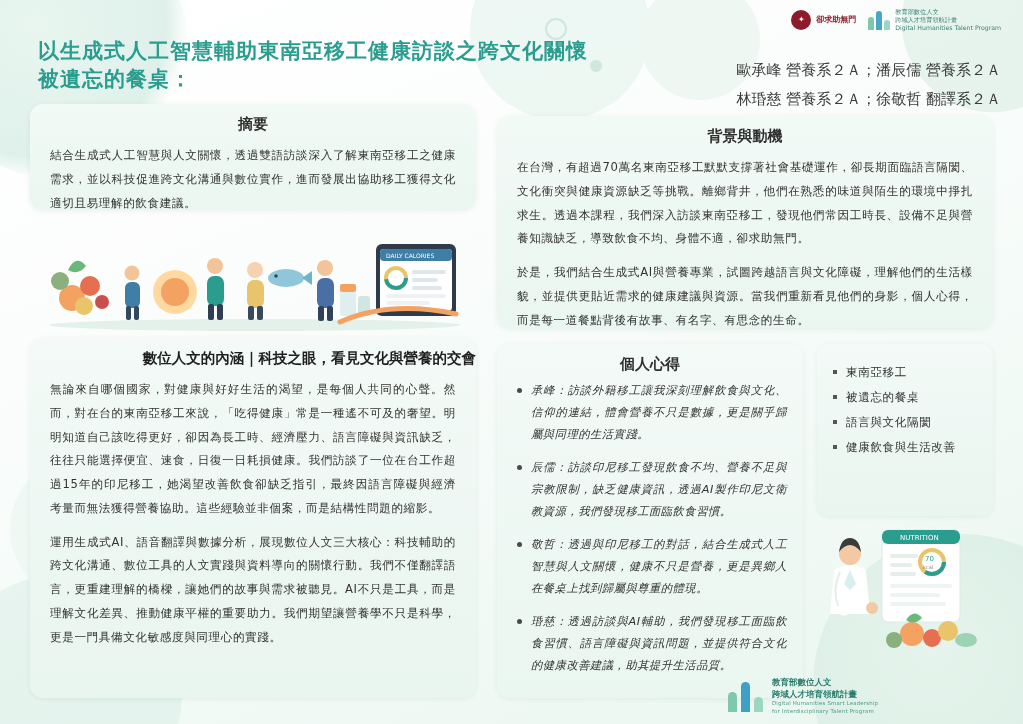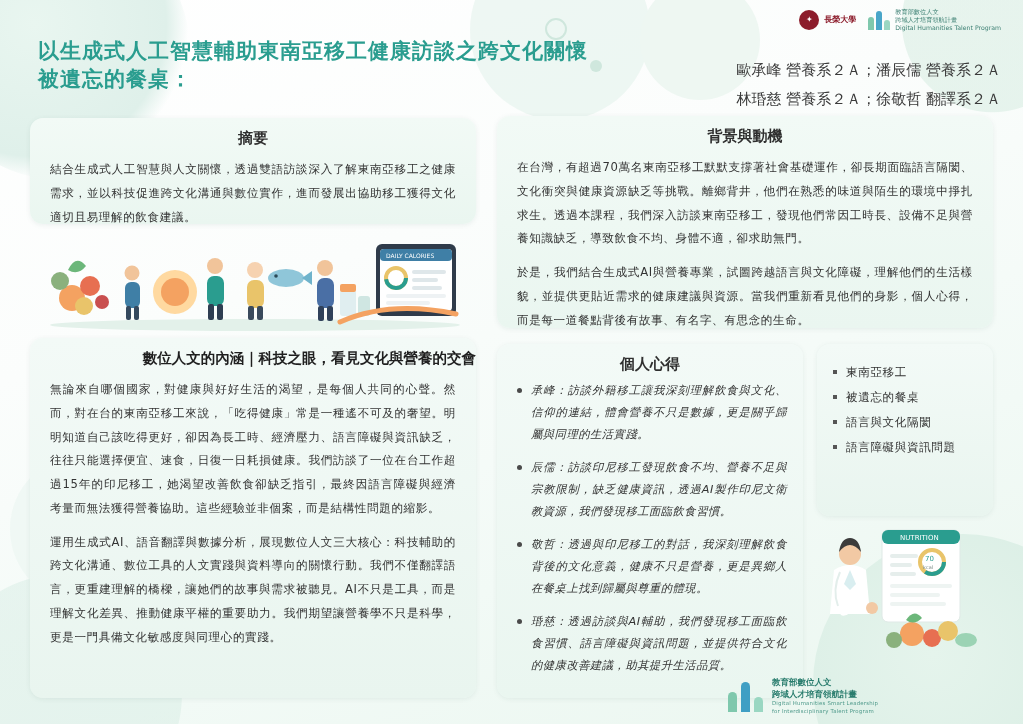--- a/index.html
+++ b/index.html
@@ -43,21 +43,21 @@
   .logo-b-mark { width:22px; height:20px; position:relative; }
   .logo-b-mark i { position:absolute; bottom:0; width:6px; border-radius:3px 3px 0 0; display:block; }
   .logo-b-txt { font-size:6.2px; color:#3b7f72; line-height:1.25; }
 
   
   .card { position:absolute; border-radius:13px; background:rgba(255,255,255,0.82); box-shadow:0 1px 5px rgba(80,120,105,0.10); }
   .card-h { text-align:center; font-weight:bold; font-size:15px; color:#2f2f2f; padding-top:11px; }
   .card-h.left { text-align:right; padding-left:18px; font-size:14.5px; color:#1f1f1f; }
   .card-body { padding:10px 20px 14px 20px; font-size:11.6px; line-height:2.05; color:#333; letter-spacing:0.6px; text-align:justify; }
 
-  #abstract-card { left:30px; top:118px; width:446px; height:106px; background:linear-gradient(180deg,#f2faf6 0%, #eaf6f0 100%); }
+  #abstract-card { left:30px; top:104px; width:446px; height:106px; background:linear-gradient(180deg,#f2faf6 0%, #eaf6f0 100%); }
   #background-card { left:497px; top:116px; width:496px; height:212px; background:linear-gradient(180deg,#f2faf6 0%, #eaf6f0 100%); }
   #digital-card { left:30px; top:338px; width:446px; height:360px; background:linear-gradient(180deg,#f3faf7 0%, #e9f5ef 100%); }
   #insights-card { left:497px; top:344px; width:306px; height:354px; background:linear-gradient(180deg,#f3faf7 0%, #eaf6f0 100%); }
   #keywords-card { left:817px; top:344px; width:176px; height:172px; background:linear-gradient(180deg,#f3faf7 0%, #e9f5ef 100%); }
 
   .bullets { list-style:none; margin:0; padding:6px 16px 0 20px;font-style:italic; }
   .bullets li { font-size:11.3px; line-height:1.95; color:#333; letter-spacing:0.5px; position:relative; padding-left:14px; margin-bottom:11px; text-align:justify; }
   .bullets li::before { content:""; position:absolute; left:0; top:8px; width:5px; height:5px; border-radius:50%; background:#4a4a4a; }
 
   .kw { list-style:none; margin:0; padding:16px 10px 0 16px; }
@@ -91,21 +91,21 @@
 
   <div class="header">
     <div class="title-wrap">
       <div class="title-line title-2">以生成式人工智慧輔助東南亞移工健康訪談之跨文化關懷</div>
       <div class="title-line title-1">被遺忘的餐桌：</div>
     </div>
 
     <div class="logos">
       <div class="logo-a">
         <span class="logo-circle">✦</span>
-        <span class="logo-a-txt">長榮大學</span>
+        <span class="logo-a-txt">卻求助無門</span>
       </div>
       <div class="logo-b">
         <span class="logo-b-mark">
           <i style="left:0;height:13px;background:#7fc8ad;"></i>
           <i style="left:8px;height:19px;background:#49a6c9;"></i>
           <i style="left:16px;height:10px;background:#9ad7c2;"></i>
         </span>
         <span class="logo-b-txt">
           教育部數位人文<br>跨域人才培育領航計畫<br>Digital Humanities Talent Program
         </span>
@@ -207,31 +207,31 @@
       <p class="para">無論來自哪個國家，對健康與好好生活的渴望，是每個人共同的心聲。然而，對在台的東南亞移工來說，「吃得健康」常是一種遙不可及的奢望。明明知道自己該吃得更好，卻因為長工時、經濟壓力、語言障礙與資訊缺乏，往往只能選擇便宜、速食，日復一日耗損健康。我們訪談了一位在台工作超過15年的印尼移工，她渴望改善飲食卻缺乏指引，最終因語言障礙與經濟考量而無法獲得營養協助。這些經驗並非個案，而是結構性問題的縮影。</p>
       <p class="para">運用生成式AI、語音翻譯與數據分析，展現數位人文三大核心：科技輔助的跨文化溝通、數位工具的人文實踐與資料導向的關懷行動。我們不僅翻譯語言，更重建理解的橋樑，讓她們的故事與需求被聽見。AI不只是工具，而是理解文化差異、推動健康平權的重要助力。我們期望讓營養學不只是科學，更是一門具備文化敏感度與同理心的實踐。</p>
     </div>
   </div>
 
   <div class="card" id="insights-card">
     <div class="card-h">個人心得</div>
     <ul class="bullets">
       <li>承峰：訪談外籍移工讓我深刻理解飲食與文化、信仰的連結，體會營養不只是數據，更是關乎歸屬與同理的生活實踐。</li>
       <li>辰儒：訪談印尼移工發現飲食不均、營養不足與宗教限制，缺乏健康資訊，透過AI製作印尼文衛教資源，我們發現移工面臨飲食習慣。</li>
-      <li>敬哲：透過與印尼移工的對話，我深刻理解飲食背後的文化意義，健康不只是營養，更是異鄉人在餐桌上找到歸屬與尊重的體現。</li>
+      <li>敬哲：透過與印尼移工的對話，結合生成式人工智慧與人文關懷，健康不只是營養，更是異鄉人在餐桌上找到歸屬與尊重的體現。</li>
       <li>琘慈：透過訪談與AI輔助，我們發現移工面臨飲食習慣、語言障礙與資訊問題，並提供符合文化的健康改善建議，助其提升生活品質。</li>
     </ul>
   </div>
 
   <div class="card" id="keywords-card">
     <ul class="kw">
       <li>東南亞移工</li>
       <li>被遺忘的餐桌</li>
       <li>語言與文化隔閡</li>
-      <li>語言障礙與資訊問題</li>
+      <li>健康飲食與生活改善</li>
     </ul>
   </div>
 
   <div class="illus" id="illus-bottom">
     <svg width="180" height="132" viewBox="0 0 180 132">
 
       <rect x="62" y="6" width="78" height="92" rx="6" fill="#ffffff" stroke="#dfe9e6"></rect>
       <rect x="62" y="6" width="78" height="14" rx="6" fill="#2a9d8f"></rect>
       <text x="80" y="16" font-size="7" fill="#ffffff" font-family="DejaVu Sans">NUTRITION</text>
       <circle cx="112" cy="38" r="12" fill="none" stroke="#e9c46a" stroke-width="4"></circle>

